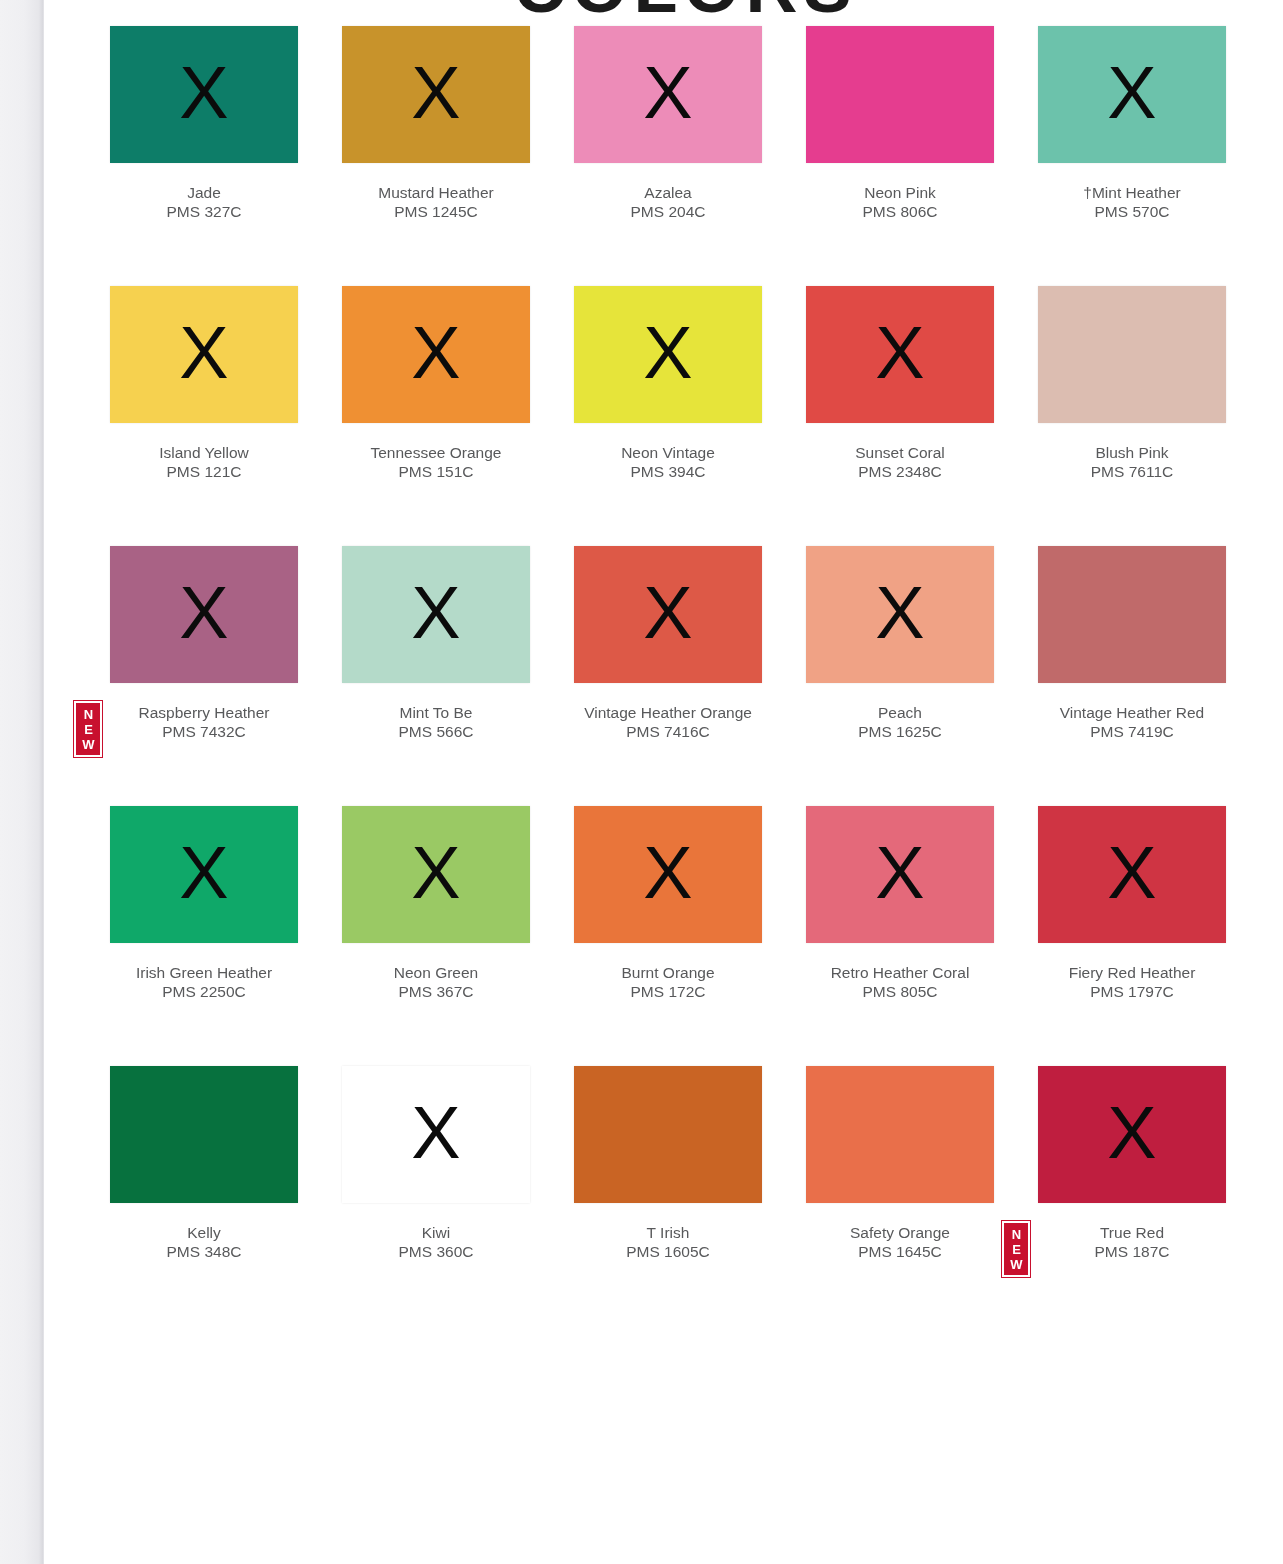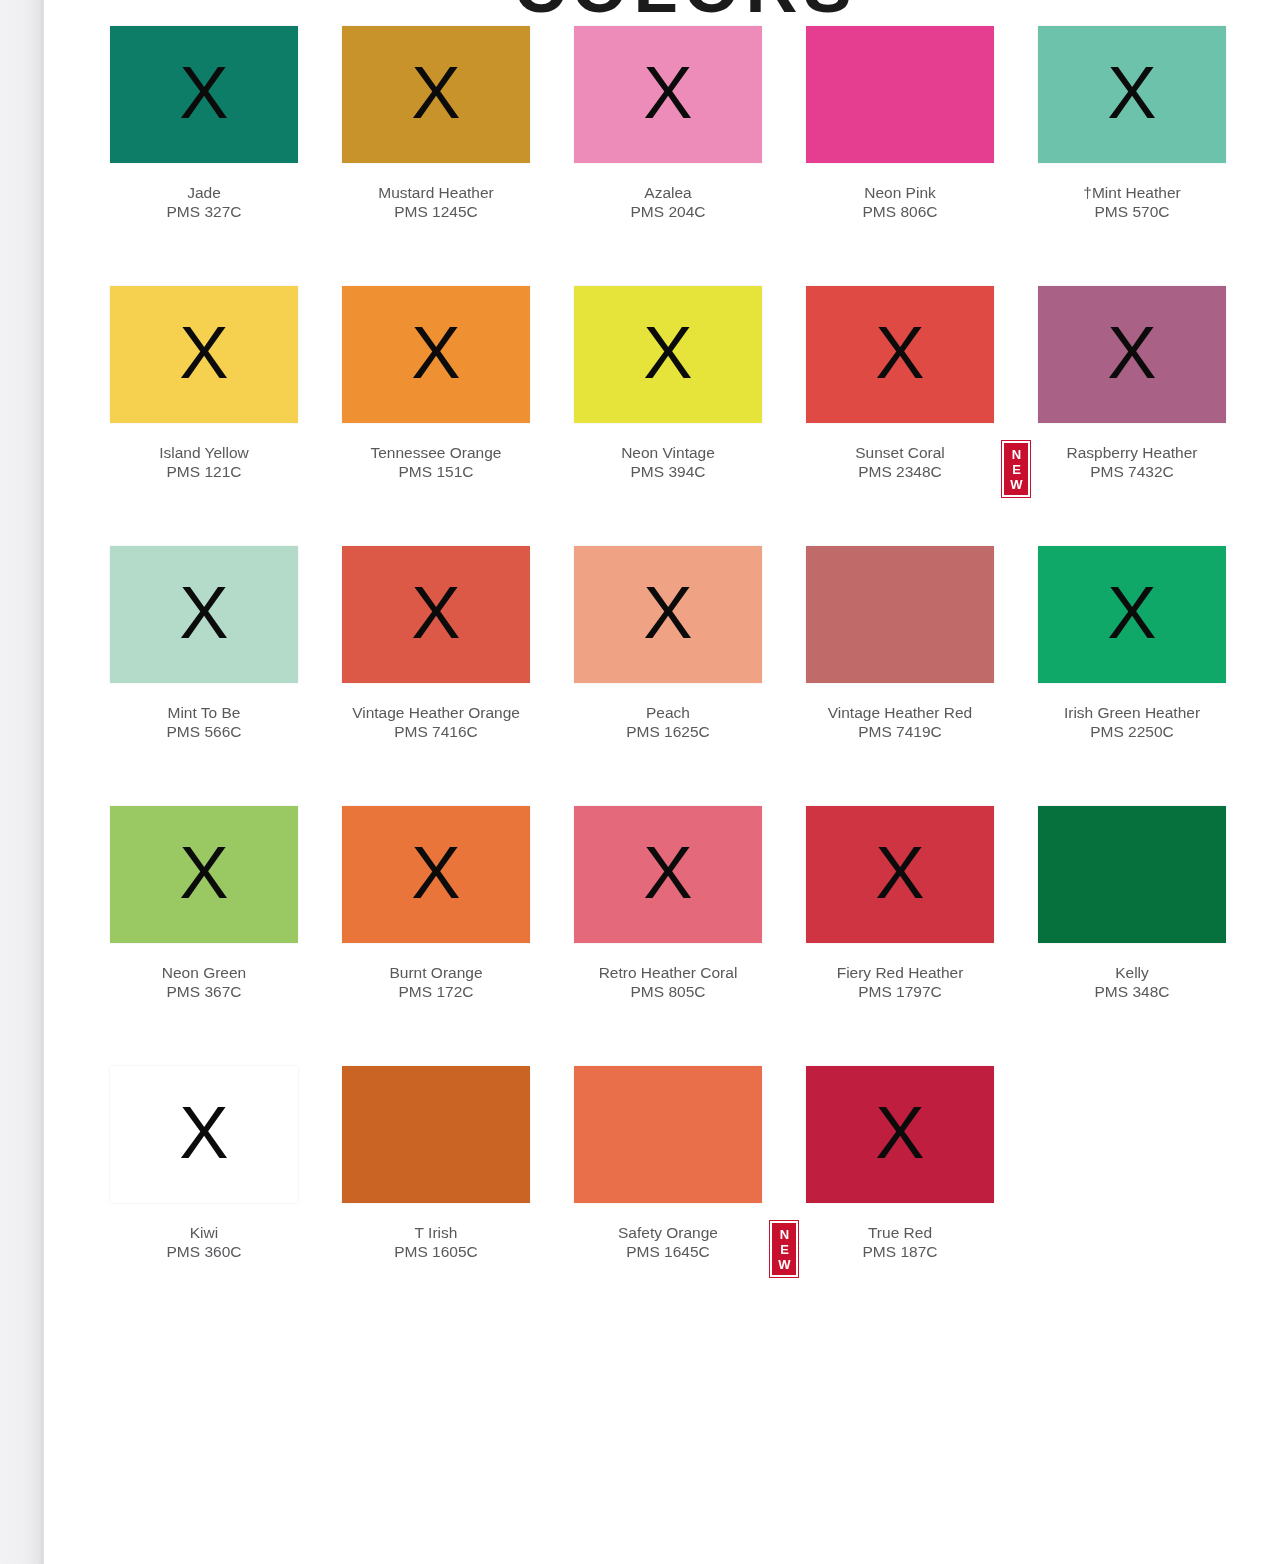--- a/index.html
+++ b/index.html
@@ -201,20 +201,27 @@
       <div class="cell">
         <div class="swatch" style="background: rgb(224, 74, 69);">
           <span class="xmark">X</span>
         </div>
         <div class="caption">
           <span class="cname">Sunset Coral</span>
           <span class="cpms">PMS 2348C</span>
         </div>
       </div>
       <div class="cell">
+        <div class="swatch no-x" style="background: rgb(220, 189, 177);"></div>
+        <div class="caption">
+          <span class="cname">Blush Pink</span>
+          <span class="cpms">PMS 7611C</span>
+        </div>
+      </div>
+      <div class="cell">
         <div class="swatch" style="background: rgb(169, 98, 133);">
           <span class="xmark">X</span>
         </div>
         <div class="caption">
           <div class="new-badge">
             <span>NEW</span>
           </div>
           <span class="cname">Raspberry Heather</span>
           <span class="cpms">PMS 7432C</span>
         </div>

